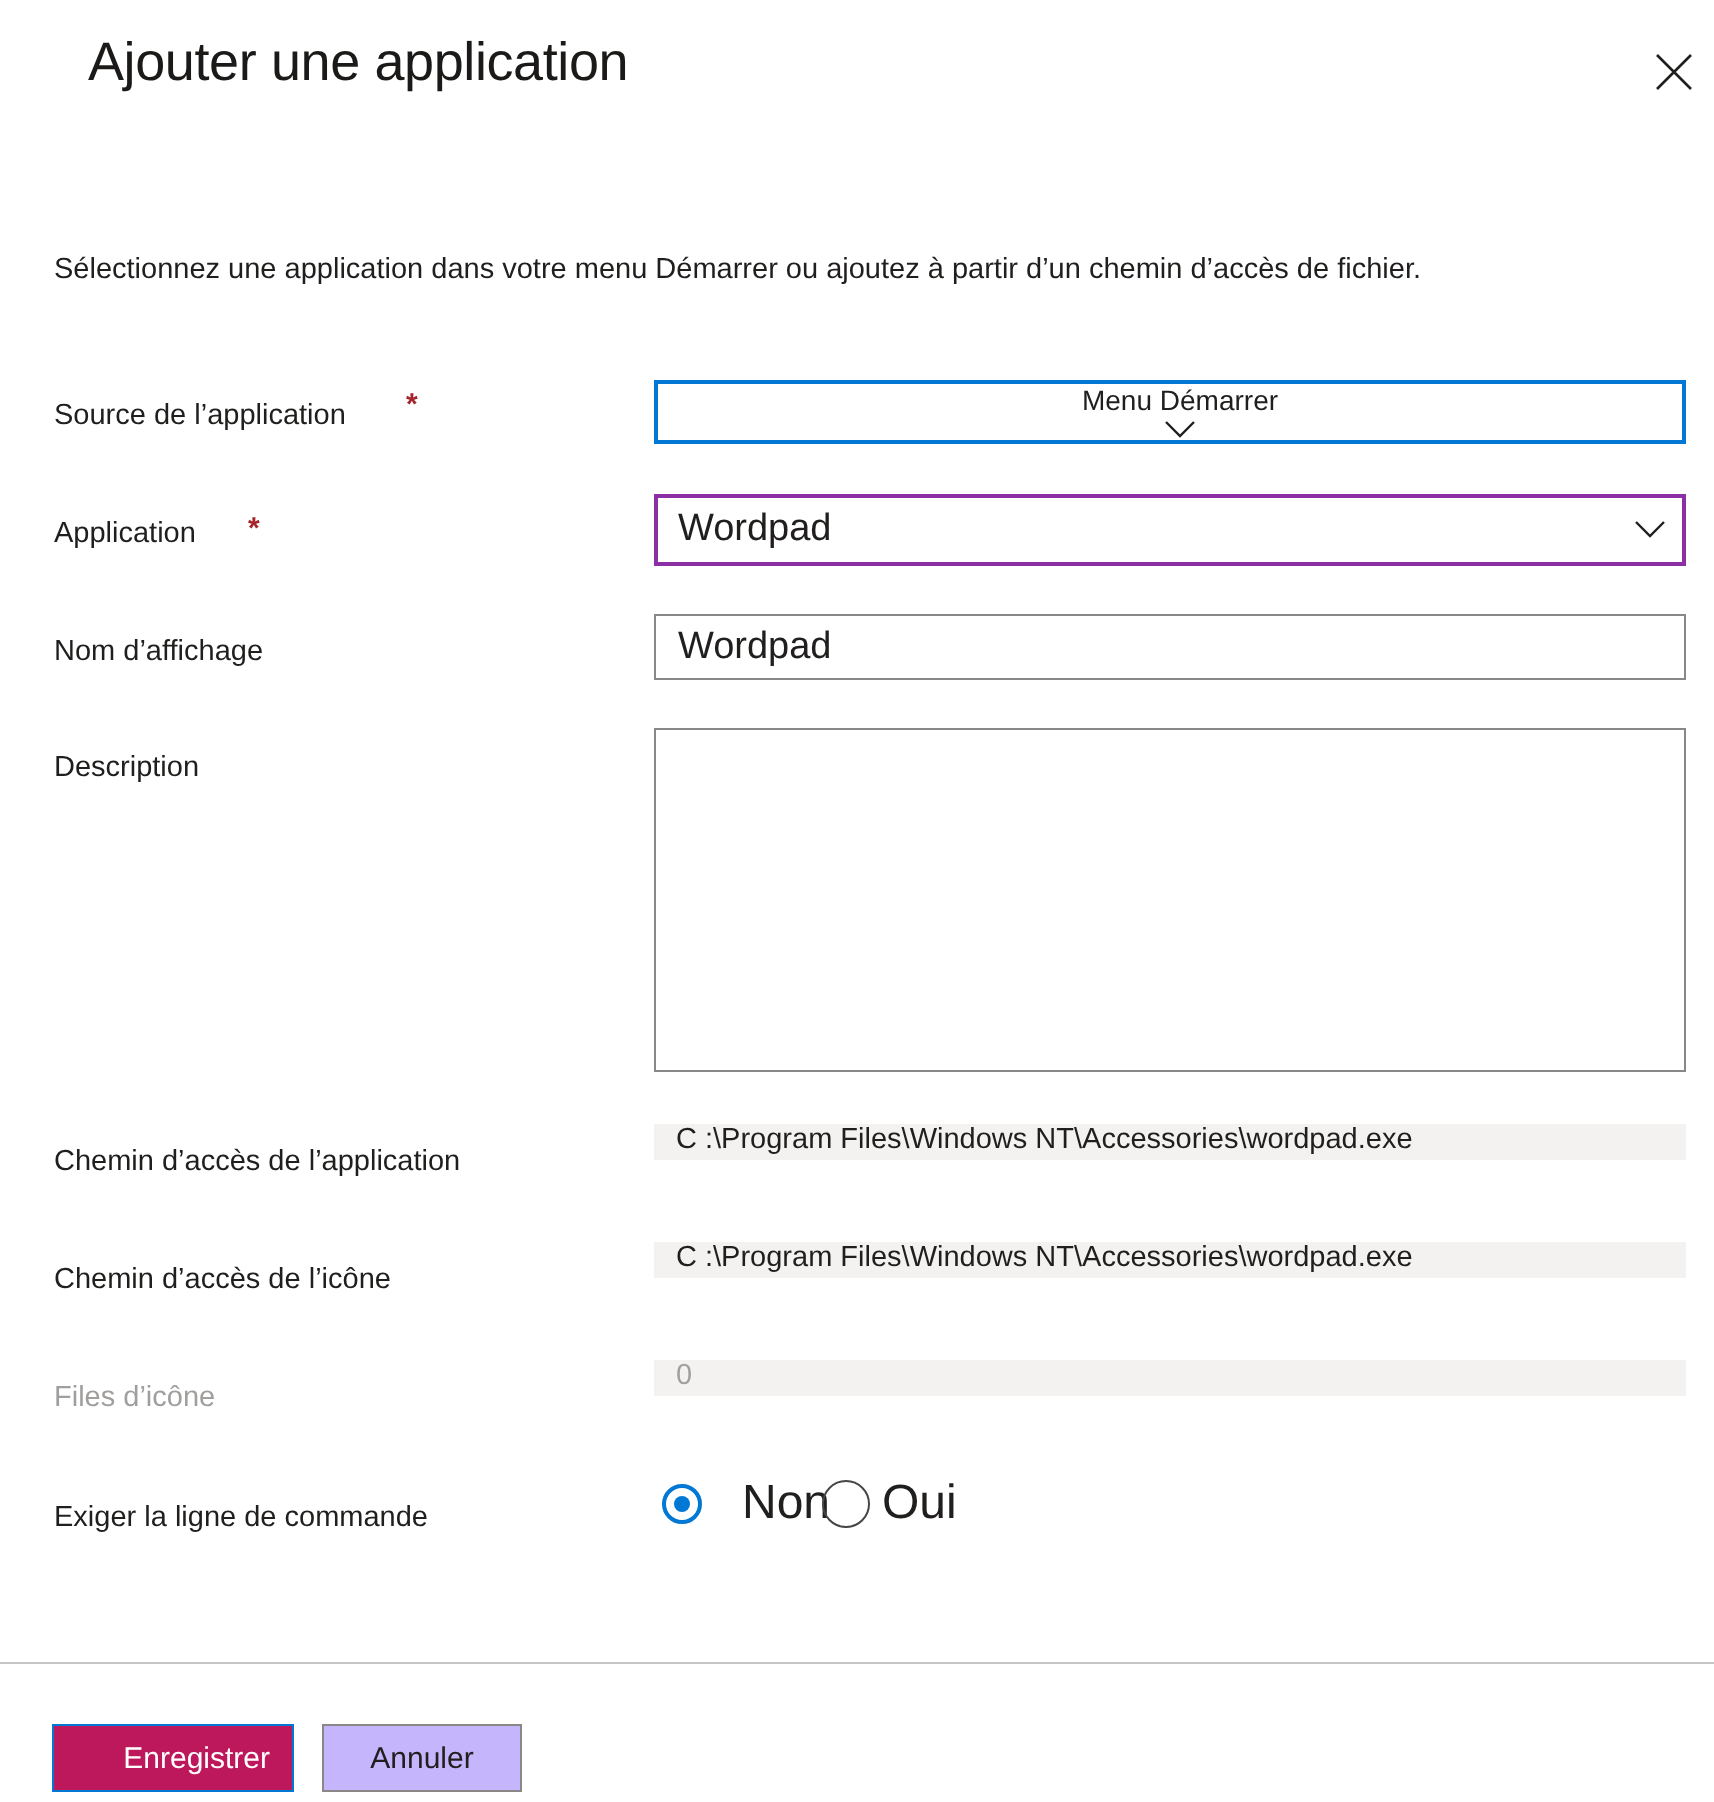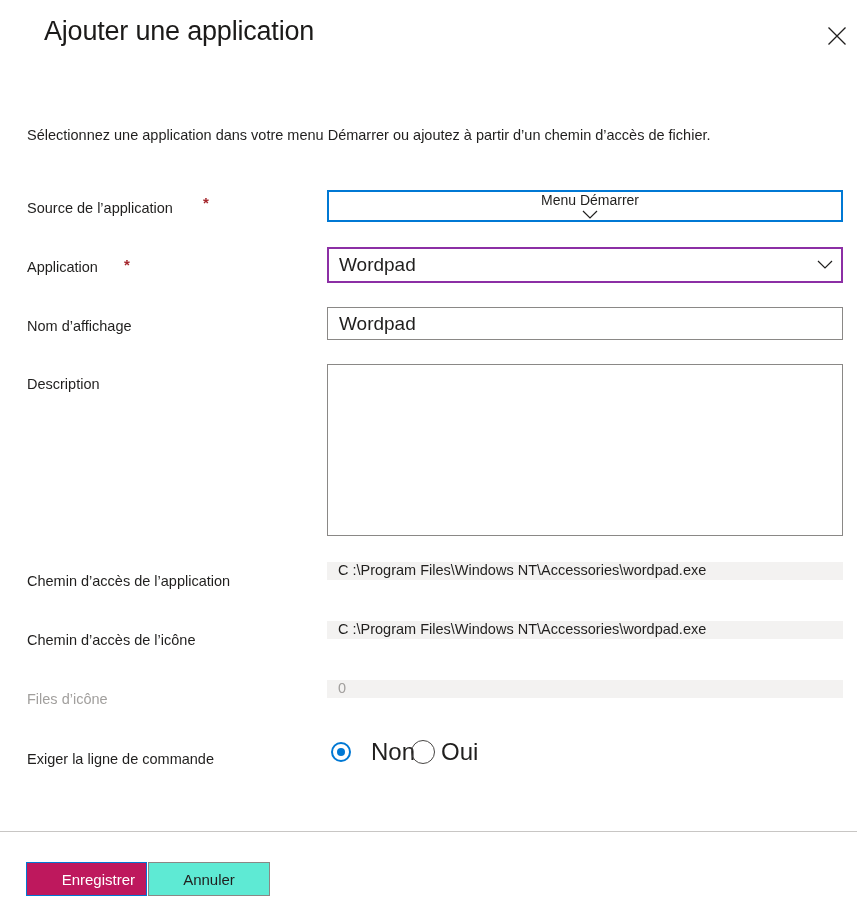--- a/index.html
+++ b/index.html
@@ -250,23 +250,23 @@
   #save-button {
     left: 26px;
     width: 121px;
     background: #be185d;
     border: 1px solid #0078d4;
     color: #ffffff;
     justify-content: flex-end;
     padding-right: 11px;
   }
   #cancel-button {
-    left: 148px;
-    width: 122px;
-    background: #5eead4;
+    left: 161px;
+    width: 100px;
+    background: #c4b5fd;
     border: 1px solid #8a8886;
     color: #201f1e;
   }
 </style>
 </head>
 <body>
 
 <div id="panel-header">
   <div id="panel-title">Ajouter une application</div>
   <button id="close-button" aria-label="Fermer">

